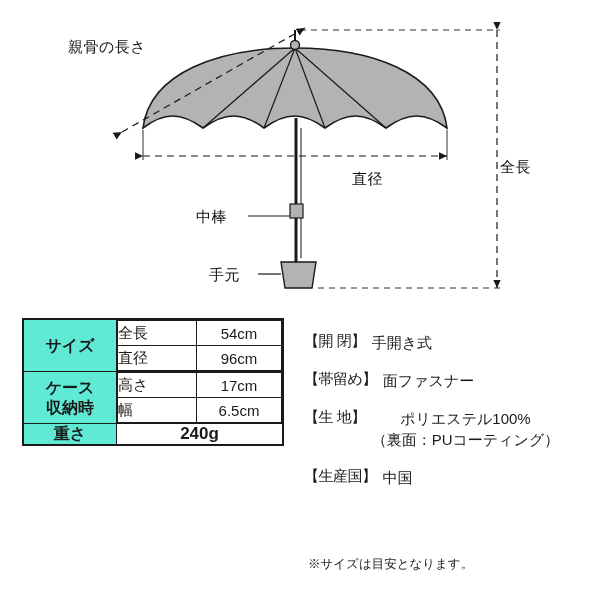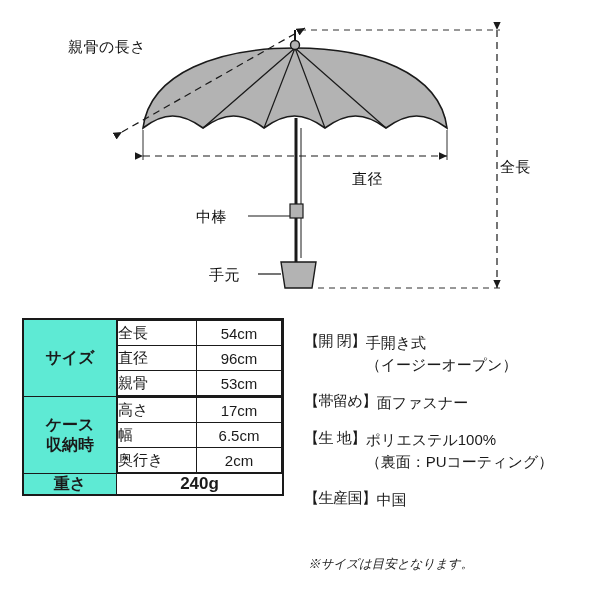--- a/index.html
+++ b/index.html
@@ -112,32 +112,33 @@
   }
   .info-key {
     font-size: 15px;
     font-weight: normal;
     white-space: nowrap;
     flex: 0 0 auto;
     letter-spacing: -0.5px;
   }
   .info-val {
     font-size: 15px;
+    margin-left: 6px;
     line-height: 1.45;
+    text-align: center;
   }
   .info-val .sub {
     display: block;
   }
   #note {
     position: absolute;
     left: 308px;
     top: 556px;
     font-size: 12.5px;
     color: #222;
-    font-style: italic;
   }
 </style>
 </head>
 <body>
 
 <div id="page">
 
   <div id="diagram">
     <svg width="600" height="306" viewBox="0 0 600 306" xmlns="http://www.w3.org/2000/svg">
 
@@ -194,24 +195,20 @@
       <td class="rows-cell">
         <table class="inner">
           <tbody>
                 <tr>
             <td class="k">全長</td>
             <td class="v">54cm</td>
           </tr>
           <tr>
             <td class="k">直径</td>
             <td class="v">96cm</td>
-          </tr>
-          <tr>
-            <td class="k">親骨</td>
-            <td class="v">53cm</td>
           </tr>
         </tbody>
             </table>
       </td>
     </tr>
 
     <tr>
       <td class="sec-head">
         <div>ケース</div>
         <div>収納時</div>
@@ -220,42 +217,37 @@
         <table class="inner">
           <tbody>
                 <tr>
             <td class="k">高さ</td>
             <td class="v">17cm</td>
           </tr>
           <tr>
             <td class="k">幅</td>
             <td class="v">6.5cm</td>
           </tr>
-          <tr>
-            <td class="k">奥行き</td>
-            <td class="v">2cm</td>
-          </tr>
         </tbody>
             </table>
       </td>
     </tr>
 
     <tr>
       <td class="sec-head">重さ</td>
       <td class="weight-val">240g</td>
     </tr>
   </tbody>
     </table>
 
   <div id="info">
     <div class="info-row">
       <div class="info-key">【開 閉】</div>
       <div class="info-val">
         <span>手開き式</span>
-        <span class="sub">（イージーオープン）</span>
       </div>
     </div>
 
     <div class="info-row">
       <div class="info-key">【帯留め】</div>
       <div class="info-val">
         <span>面ファスナー</span>
       </div>
     </div>
 

